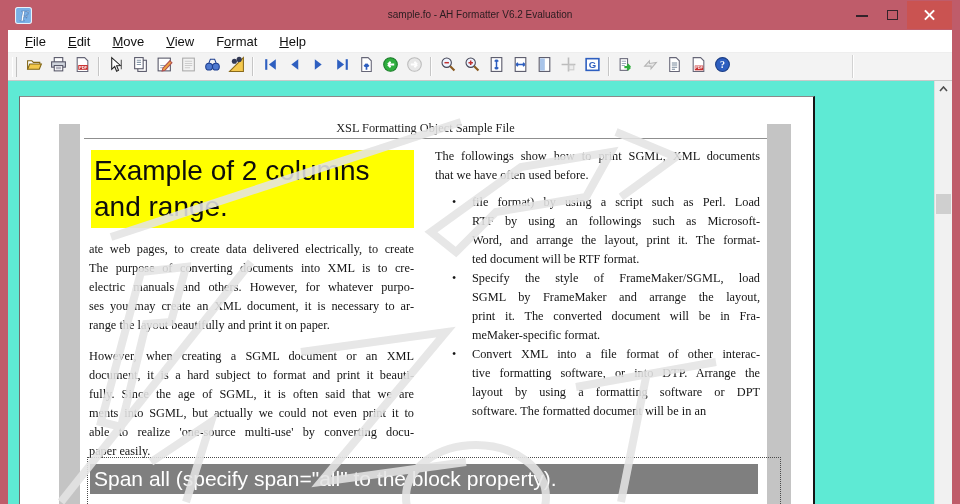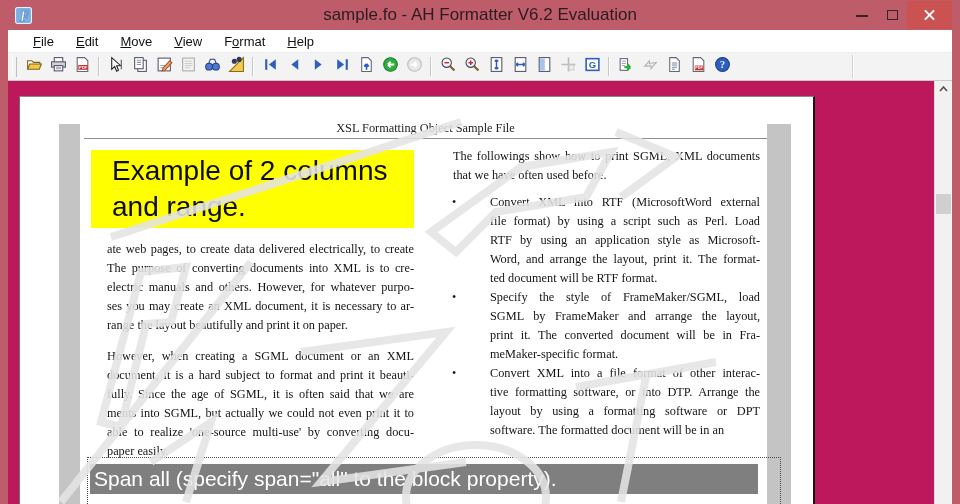--- a/index.html
+++ b/index.html
@@ -2,50 +2,50 @@
 <html><head>
 <meta charset="utf-8">
 <style>
   html,body{margin:0;padding:0;width:960px;height:504px;overflow:hidden;
     font-family:"Liberation Sans",sans-serif;background:#bf5c6a;position:relative;}
 
   
   .titlebar{position:absolute;left:0;top:0;width:960px;height:30px;background:#bf5c6a;}
   .appicon{position:absolute;left:15px;top:7px;width:17px;height:17px;}
   .title{position:absolute;left:0;right:0;top:0;height:30px;line-height:30px;
-    text-align:center;font-size:17px;color:#2a1c20;}
+    text-align:center;font-size:10px;color:#2a1c20;}
   .wincontrols{position:absolute;right:8px;top:1px;height:28px;display:flex;}
   .wbtn{width:30px;height:28px;position:relative;}
   .wbtn.close{width:45px;background:#ca5351;}
   .glyph-min{position:absolute;left:9px;top:14px;width:12px;height:2px;background:#33232a;}
   .glyph-max{position:absolute;left:10px;top:9px;width:9px;height:8px;border:1.5px solid #33232a;}
   .glyph-x b{position:absolute;left:16px;top:13px;width:13px;height:2px;background:#fff;}
   .glyph-x b:first-child{transform:rotate(45deg);}
   .glyph-x b:last-child{transform:rotate(-45deg);}
 
   
   .frame{position:absolute;left:8px;right:8px;top:30px;bottom:0;display:flex;
     flex-direction:column;background:#fff;}
 
   .menubar{height:22px;background:#fff;display:flex;align-items:center;
-    font-size:13px;color:#111;border-bottom:1px solid #eee;padding-left:14px;}
+    font-size:13px;color:#111;border-bottom:1px solid #eee;padding-left:6px;}
   .menu-item{padding:2px 11px;cursor:default;}
   .menu-item u{text-decoration:underline;}
 
   .toolbar{height:27px;background:#f3f3f3;border-bottom:1px solid #c9c9c9;
     display:flex;align-items:center;padding-left:2px;}
   .grip{width:3px;height:20px;margin:0 5px 0 2px;border-left:1px solid #ffffff;
     border-right:1px solid #bfbfbf;}
   .tbb{width:24px;height:23px;display:flex;align-items:center;justify-content:center;}
   .tbb svg{width:17px;height:17px;}
   .tsep{width:1px;height:19px;background:#c6c6c6;border-right:1px solid #fdfdfd;margin:0 4px;}
   .tbar-end{width:1px;height:23px;background:#d2d2d2;border-right:1px solid #fff;margin-left:118px;}
 
   
-  .docarea{position:relative;flex:1;background:#be185d;overflow:hidden;padding-left:8px;}
+  .docarea{position:relative;flex:1;background:#5eead4;overflow:hidden;padding-left:8px;}
 
   .page{position:absolute;left:11px;top:15px;width:793px;height:500px;background:#fff;
     border-top:1px solid #8a8a8a;border-left:1px solid #6e6e6e;border-right:2px solid #161616;}
 
   .pageheader{position:absolute;left:64px;width:683px;top:24px;text-align:center;
     font:12.3px "Liberation Serif",serif;color:#222;}
   .pagerule{position:absolute;left:64px;width:683px;top:41px;height:0;
     border-top:1px solid #8f8f8f;}
 
   .sidestrip{position:absolute;top:27px;bottom:0;background:#c4c4c4;}
@@ -54,21 +54,21 @@
 
   .heading{position:absolute;left:71px;top:53px;width:323px;height:78px;
     background:#ffff00;color:#0d0d0d;font:28px/36px "Liberation Sans",sans-serif;
     padding:3px 0 0 3px;box-sizing:border-box;z-index:2;}
 
   .col{position:absolute;width:325px;font:12.3px/19px "Liberation Serif",serif;
     color:#141414;z-index:2;}
   .col.leftcol{left:69px;top:143px;}
   .col.rightcol{left:415px;top:50px;}
   .para + .para{margin-top:12px;}
-  .jline{white-space:nowrap;overflow:hidden;text-align:justify;text-align-last:justify;margin-left:18px;}
+  .jline{white-space:nowrap;overflow:hidden;text-align:justify;text-align-last:justify;}
   .para .jline:last-child{text-align-last:left;}
   .heading .jline{text-align:left;text-align-last:left;white-space:nowrap;}
   .bullets{margin:8px 0 0 0;padding:0;list-style:none;}
   .bullets li{position:relative;padding-left:37px;}
   .bmark{position:absolute;left:17px;top:0;font-size:12px;}
 
   .spanblock{position:absolute;left:67px;top:360px;width:692px;height:130px;
     border:1px dotted #4a4a4a;border-bottom:none;z-index:4;}
   .spanbar{position:absolute;left:2px;top:6px;width:668px;height:30px;background:#7f7f7f;
     color:#ffffff;font:21px/30px "Liberation Sans",sans-serif;padding-left:4px;
@@ -340,23 +340,22 @@
 
       <div class="col rightcol">
         <div class="para">
             <div class="jline">The followings show how to print SGML, XML documents</div>
             <div class="jline">that we have often used before.</div>
           </div>
         <ul class="bullets">
           <li>
               <span class="bmark">•</span>
               <div class="para">
-                <div class="jline">Convert XML into RTF (MicrosoftWord external</div>
                 <div class="jline">file format) by using a script such as Perl. Load</div>
-                <div class="jline">RTF by using an application style as Microsoft-</div>
+                <div class="jline">RTF by using an followings such as Microsoft-</div>
                 <div class="jline">Word, and arrange the layout, print it. The format-</div>
                 <div class="jline">ted document will be RTF format.</div>
               </div>
             </li>
           <li>
               <span class="bmark">•</span>
               <div class="para">
                 <div class="jline">Specify the style of FrameMaker/SGML, load</div>
                 <div class="jline">SGML by FrameMaker and arrange the layout,</div>
                 <div class="jline">print it. The converted document will be in Fra-</div>

